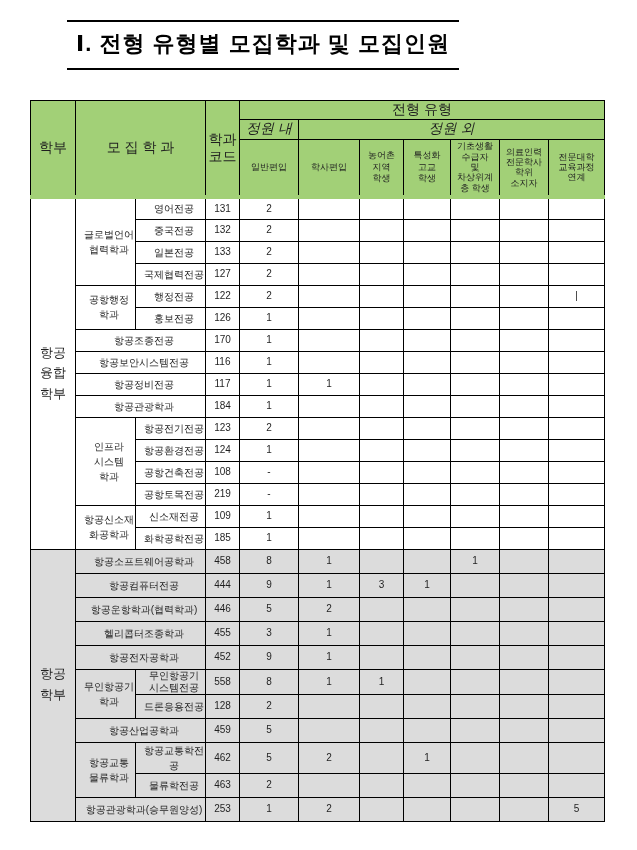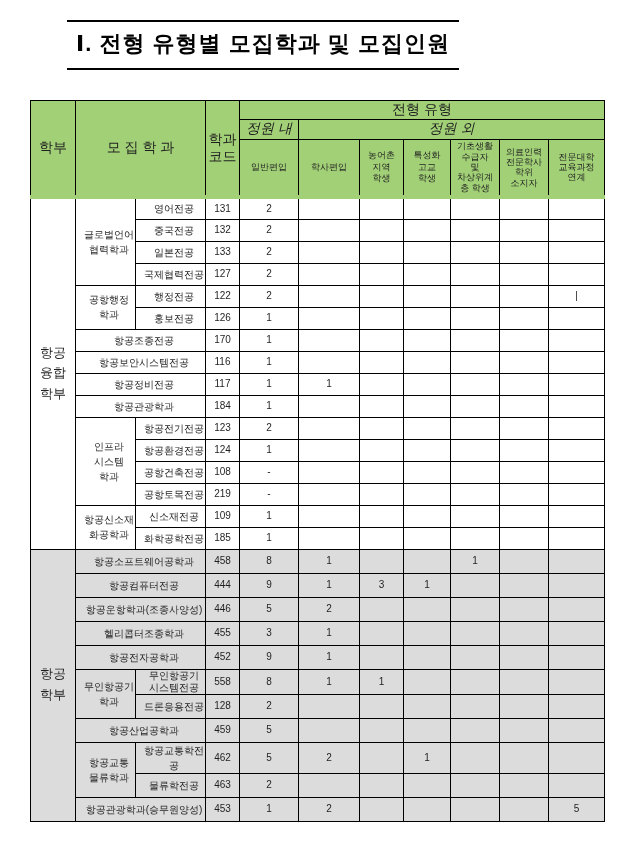--- a/index.html
+++ b/index.html
@@ -312,21 +312,21 @@
           <td class="code-cell">444</td>
           <td class="num-cell">9</td>
           <td class="num-cell">1</td>
           <td class="num-cell">3</td>
           <td class="num-cell">1</td>
           <td class="num-cell"></td>
           <td class="num-cell"></td>
           <td class="num-cell"></td>
         </tr>
         <tr class="sec1">
-          <td class="major-cell" colspan="2">항공운항학과(조종사양성)</td>
+          <td class="major-cell" colspan="2">항공운항학과(협력학과)</td>
           <td class="code-cell">446</td>
           <td class="num-cell">5</td>
           <td class="num-cell">2</td>
           <td class="num-cell"></td>
           <td class="num-cell"></td>
           <td class="num-cell"></td>
           <td class="num-cell"></td>
           <td class="num-cell"></td>
         </tr>
         <tr class="sec1">
@@ -406,21 +406,21 @@
           <td class="num-cell">2</td>
           <td class="num-cell"></td>
           <td class="num-cell"></td>
           <td class="num-cell"></td>
           <td class="num-cell"></td>
           <td class="num-cell"></td>
           <td class="num-cell"></td>
         </tr>
         <tr class="sec1">
           <td class="major-cell" colspan="2">항공관광학과(승무원양성)</td>
-          <td class="code-cell">453</td>
+          <td class="code-cell">253</td>
           <td class="num-cell">1</td>
           <td class="num-cell">2</td>
           <td class="num-cell"></td>
           <td class="num-cell"></td>
           <td class="num-cell"></td>
           <td class="num-cell"></td>
           <td class="num-cell">5</td>
         </tr>
       </tbody>
   </table>

